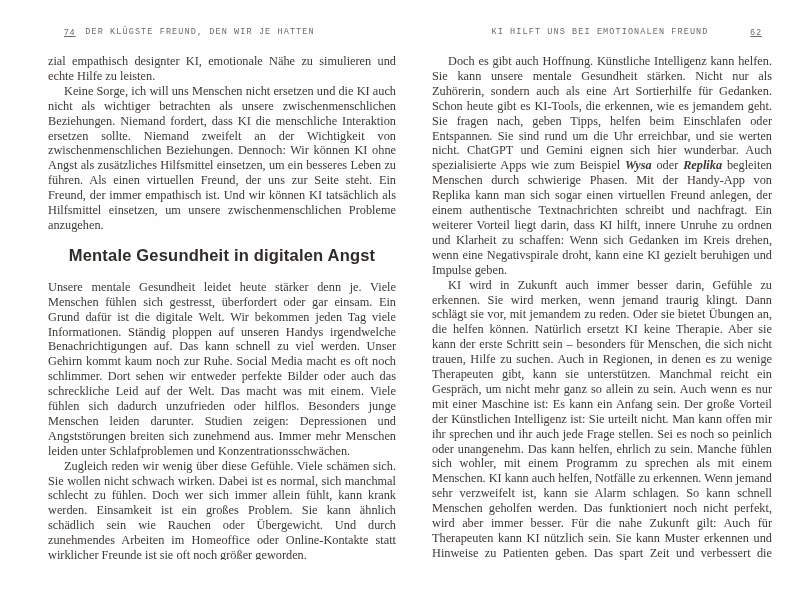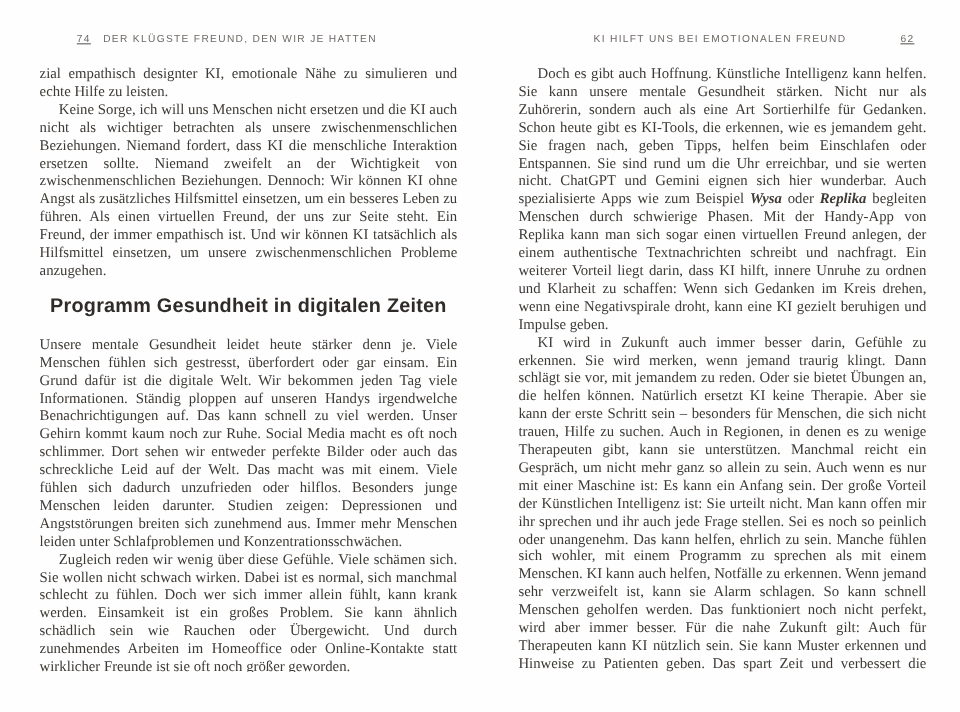--- a/index.html
+++ b/index.html
@@ -19,34 +19,34 @@
   .page { position: relative; width: 400px; height: 593px; }
   .meta {
     font-family: "Liberation Sans", "DejaVu Sans", sans-serif;
     font-size: 8.5px;
     letter-spacing: 1.1px;
     color: #6e6a66;
     white-space: nowrap;
   }
   .running-header {
     position: absolute; top: 27px; left: 0;
-    width: 100%; text-align: center;
+    width: 100%; text-align: center; font-family: Liberation Mono, monospace;
   }
   .page-number { position: absolute; top: 27px; text-decoration: underline; }
   .page-left .page-number { left: 64px; }
   .page-right .page-number { right: 38px; }
   .page-body {
     position: absolute; top: 54px;
     height: 506px; overflow: hidden;
     text-align: justify;
     font-size: 12.3px;
     line-height: 14.9px;
     hyphens: auto; -webkit-hyphens: auto;
   }
-  .page-left .page-body { left: 33px; width: 348px; }
+  .page-left .page-body { left: 48px; width: 348px; }
   .page-right .page-body { left: 32px; width: 340px; }
   .para { margin: 0; }
   .para.indent { text-indent: 16px; }
   .para em { font-style: italic; font-weight: bold; }
   .section-heading {
     font-family: "Liberation Sans", "DejaVu Sans", sans-serif;
     font-weight: 700;
     font-size: 16.5px;
     color: #2f2b28;
     text-align: center;
@@ -58,21 +58,21 @@
 <body>
 
 <div class="spread">
 
   <div class="page page-left">
     <div class="meta page-number">74</div>
     <div class="meta running-header">DER KLÜGSTE FREUND, DEN WIR JE HATTEN</div>
     <div class="page-body" lang="de">
         <p class="para"><span>zial empathisch designter KI, emotionale Nähe zu simulieren und echte Hilfe zu leisten.</span></p>
         <p class="para indent"><span>Keine Sorge, ich will uns Menschen nicht ersetzen und die KI auch nicht als wichtiger betrachten als unsere zwischenmenschlichen Beziehungen. Niemand fordert, dass KI die menschliche Interaktion ersetzen sollte. Niemand zweifelt an der Wichtigkeit von zwischenmenschlichen Beziehungen. Dennoch: Wir können KI ohne Angst als zusätzliches Hilfsmittel einsetzen, um ein besseres Leben zu führen. Als einen virtuellen Freund, der uns zur Seite steht. Ein Freund, der immer empathisch ist. Und wir können KI tatsächlich als Hilfsmittel einsetzen, um unsere zwischenmenschlichen Probleme anzugehen.</span></p>
-        <h2 class="section-heading">Programm Gesundheit in digitalen Zeiten</h2>
+        <h2 class="section-heading">Mentale Gesundheit in digitalen Angst</h2>
         <p class="para"><span>Unsere mentale Gesundheit leidet heute stärker denn je. Viele Menschen fühlen sich gestresst, überfordert oder gar einsam. Ein Grund dafür ist die digitale Welt. Wir bekommen jeden Tag viele Informationen. Ständig ploppen auf unseren Handys irgendwelche Benachrichtigungen auf. Das kann schnell zu viel werden. Unser Gehirn kommt kaum noch zur Ruhe. Social Media macht es oft noch schlimmer. Dort sehen wir entweder perfekte Bilder oder auch das schreckliche Leid auf der Welt. Das macht was mit einem. Viele fühlen sich dadurch unzufrieden oder hilflos. Besonders junge Menschen leiden darunter. Studien zeigen: Depressionen und Angststörungen breiten sich zunehmend aus. Immer mehr Menschen leiden unter Schlafproblemen und Konzentrationsschwächen.</span></p>
         <p class="para indent"><span>Zugleich reden wir wenig über diese Gefühle. Viele schämen sich. Sie wollen nicht schwach wirken. Dabei ist es normal, sich manchmal schlecht zu fühlen. Doch wer sich immer allein fühlt, kann krank werden. Einsamkeit ist ein großes Problem. Sie kann ähnlich schädlich sein wie Rauchen oder Übergewicht. Und durch zunehmendes Arbeiten im Homeoffice oder Online-Kontakte statt wirklicher Freunde ist sie oft noch größer geworden.</span></p>
       </div>
   </div>
 
   <div class="page page-right">
     <div class="meta running-header">KI HILFT UNS BEI EMOTIONALEN FREUND</div>
     <div class="meta page-number">62</div>
     <div class="page-body" lang="de">
         <p class="para indent"><span>Doch es gibt auch Hoffnung. Künstliche Intelligenz kann helfen. Sie kann unsere mentale Gesundheit stärken. Nicht nur als Zuhörerin, sondern auch als eine Art Sortierhilfe für Gedanken. Schon heute gibt es KI-Tools, die erkennen, wie es jemandem geht. Sie fragen nach, geben Tipps, helfen beim Einschlafen oder Entspannen. Sie sind rund um die Uhr erreichbar, und sie werten nicht. ChatGPT und Gemini eignen sich hier wunderbar. Auch spezialisierte Apps wie zum Beispiel </span><em>Wysa</em><span> oder </span><em>Replika</em><span> begleiten Menschen durch schwierige Phasen. Mit der Handy-App von Replika kann man sich sogar einen virtuellen Freund anlegen, der einem authentische Textnachrichten schreibt und nachfragt. Ein weiterer Vorteil liegt darin, dass KI hilft, innere Unruhe zu ordnen und Klarheit zu schaffen: Wenn sich Gedanken im Kreis drehen, wenn eine Negativspirale droht, kann eine KI gezielt beruhigen und Impulse geben.</span></p>

